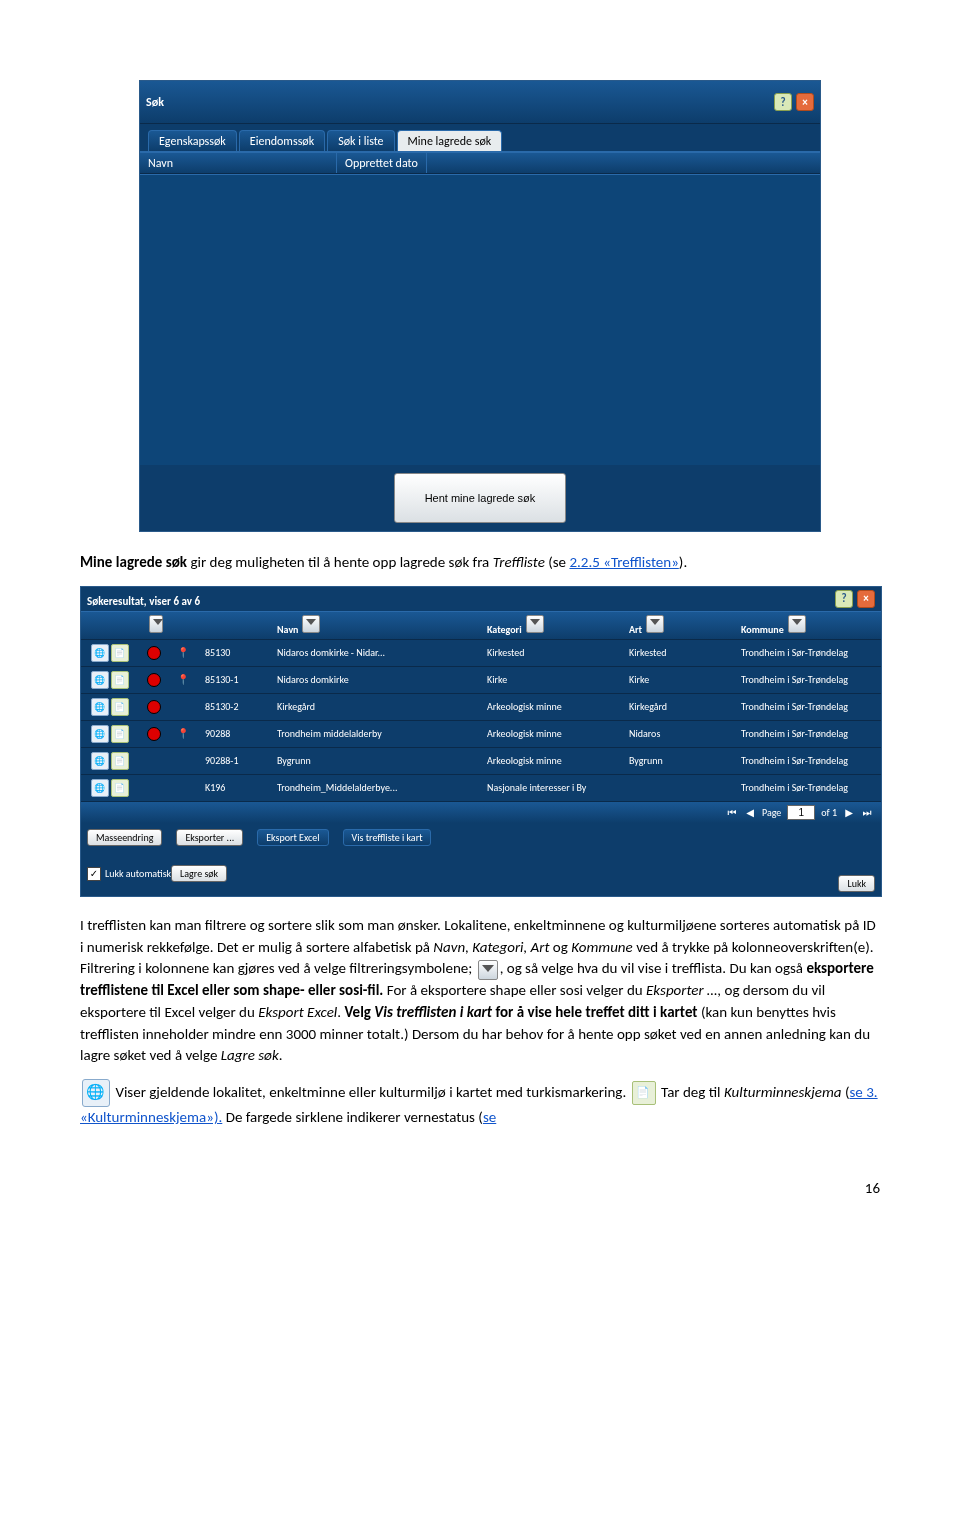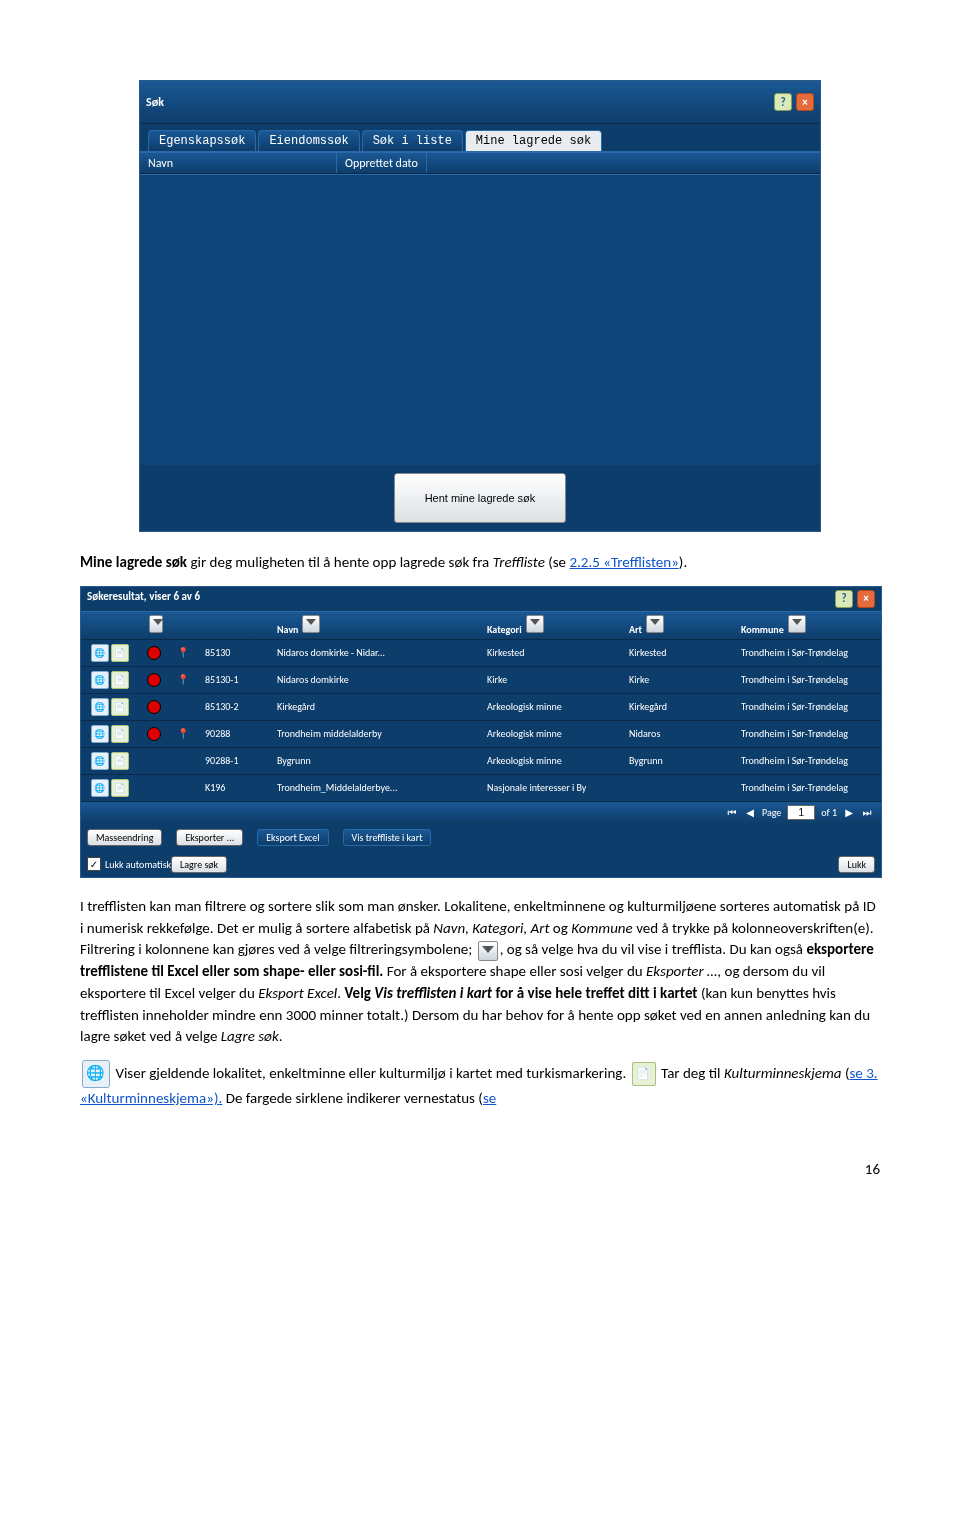--- a/index.html
+++ b/index.html
@@ -40,21 +40,20 @@
     font-size: 11px;
     font-weight: bold;
     cursor: pointer;
   }
   .dlg-btn-help { background: #d9e9b8; color: #2a5a8a; border: 1px solid #8aa050; }
   .dlg-btn-close { background: #e56b3c; color: #fff; border: 1px solid #b04a1c; }
   .tabs {
     display: flex;
     gap: 2px;
     padding: 6px 8px 0 8px;
-    font-family: Liberation Mono, monospace;
   }
   .tab {
     background: linear-gradient(#1a5894, #0d3d6b);
     color: #fff;
     border: 1px solid #2a6aaa;
     border-bottom: none;
     border-radius: 4px 4px 0 0;
     padding: 3px 10px;
     cursor: pointer;
   }
@@ -119,21 +118,21 @@
     width: 800px;
     background: #0d3d6b;
     color: #fff;
     font-size: 11px;
     border: 1px solid #2a5a8a;
     margin-bottom: 18px;
   }
   .rp-title {
     display: flex;
     justify-content: space-between;
-    align-items: flex-start;
+    align-items: flex-end;
     padding: 3px 6px;
     background: #0d3d6b;
     color: #fff;
     font-weight: bold;
   }
   .rp-head {
     display: flex;
     background: linear-gradient(#1a5894, #0d3d6b);
     border-top: 1px solid #2a6aaa;
     border-bottom: 1px solid #0a2a4a;
@@ -453,21 +452,21 @@
       <span class="btn-mini-light">Eksporter ...</span>
       <span class="btn-mini-dark">Eksport Excel</span>
       <span class="btn-mini-dark">Vis treffliste i kart</span>
     </div>
     <div class="rp-footer2">
       <label class="chk">
         <span class="chk-box">✓</span>
         <span>Lukk automatisk</span>
       </label>
       <span class="btn-mini-light">Lagre søk</span>
-      <span class="btn-mini-light" style="margin-left:auto;">Lukk</span>
+      <span class="btn-mini-light" style="margin-left:auto;margin-top:19px;">Lukk</span>
     </div>
   </div>
 
   <p class="para">
     <span>I trefflisten kan man filtrere og sortere slik som man ønsker. Lokalitene, enkeltminnene og kulturmiljøene sorteres automatisk på ID i numerisk rekkefølge. Det er mulig å sortere alfabetisk på </span><span class="italic">Navn, Kategori, Art</span><span> og </span><span class="italic">Kommune</span><span> ved å trykke på kolonneoverskriften(e). Filtrering i kolonnene kan gjøres ved å velge filtreringsymbolene; </span><span class="inline-filter inline-icon"></span><span>, og så velge hva du vil vise i trefflista. Du kan også </span><span class="bold">eksportere trefflistene til Excel eller som shape- eller sosi-fil.</span><span> For å eksportere shape eller sosi velger du </span><span class="italic">Eksporter …</span><span>, og dersom du vil eksportere til Excel velger du </span><span class="italic">Eksport Excel</span><span>. </span><span class="bold">Velg </span><span class="bold italic">Vis trefflisten i kart</span><span class="bold"> for å vise hele treffet ditt i kartet</span><span> (kan kun benyttes hvis trefflisten inneholder mindre enn 3000 minner totalt.) Dersom du har behov for å hente opp søket ved en annen anledning kan du lagre søket ved å velge </span><span class="italic">Lagre søk</span><span>.</span>
   </p>
 
   <p class="para">
     <span class="inline-globe inline-icon">🌐</span><span> Viser gjeldende lokalitet, enkeltminne eller kulturmiljø i kartet med turkismarkering. </span><span class="inline-form inline-icon">📄</span><span> Tar deg til </span><span class="italic">Kulturminneskjema</span><span> (</span><span class="link">se 3. «Kulturminneskjema»).</span><span> De fargede sirklene indikerer vernestatus (</span><span class="link">se</span>
   </p>

